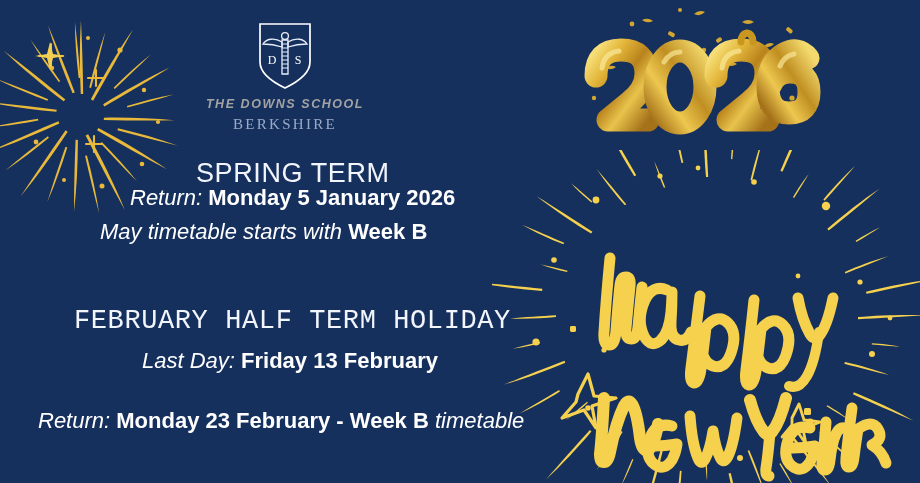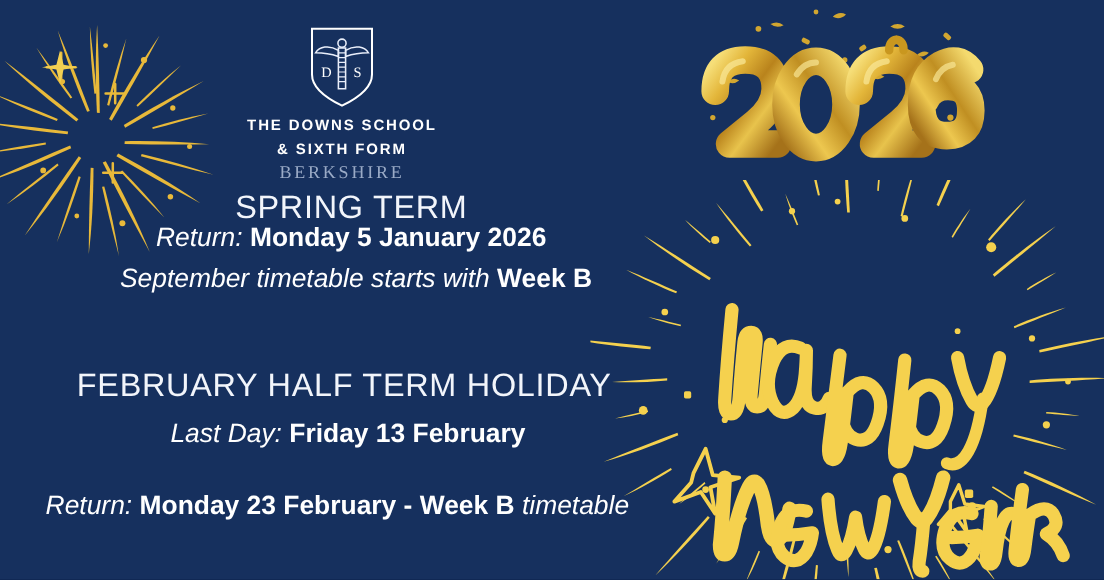--- a/index.html
+++ b/index.html
@@ -33,26 +33,27 @@
   .logo-block {
     position: absolute;
     left: 190px;
     top: 20px;
     width: 190px;
     text-align: center;
   }
   .crest { display: block; margin: 0 auto; }
   .logo-name {
     margin-top: 5px;
-    color: #ffffff;
+    color: #a3a3a3;
     font-size: 12.5px;
     font-weight: bold;
     letter-spacing: 1.55px;
     line-height: 15px;
     white-space: nowrap;
+    font-style: italic;
   }
   .logo-sub {
     margin-top: 4px;
     color: #9aaac6;
     font-size: 15px;
     font-weight: normal;
     letter-spacing: 2.3px;
     font-family: Liberation Serif, serif;
   }
 
@@ -70,21 +71,21 @@
     color: #ffffff;
     white-space: nowrap;
     font-size: 22px;
   }
   .line i { font-style: italic; font-weight: normal; }
   .line b { font-weight: bold; font-style: normal; }
 
   #heading-spring   { left: 196px; top: 146px; margin-top: 12px; }
   #line-spring-1    { left: 130px; top: 185px; }
   #line-spring-2    { left: 100px; top: 219px; }
-  #heading-february { left: 64px;  top: 306px; }
+  #heading-february { left: 74px;  top: 306px; font-family: Liberation Mono, monospace; }
   #line-feb-1       { left: 142px; top: 348px; }
   #line-feb-2       { left: 38px;  top: 383px; margin-top: 25px; }
   #line-endterm     { left: 112px; top: 430px; font-size: 21px; }
 
   
   .art { position: absolute; pointer-events: none; }
   #firework-left { left: -8px; top: -6px; z-index: 10; }
   #balloons-2026 { left: 576px; top: 2px;  z-index: 20; }
   #sunburst      { left: 492px; top: 150px; z-index: 15; }
 </style>
@@ -446,33 +447,32 @@
         <path d="M6 4 H56 V42 Q56 56 31 68 Q6 56 6 42 Z" fill="none" stroke="#ffffff" stroke-width="1.7"></path>
         <path d="M28 20 h6 v34 h-6 Z" fill="none" stroke="#e9eefa" stroke-width="1.3"></path>
         <path d="M28 24 h6 M28 28 h6 M28 32 h6 M28 36 h6 M28 40 h6 M28 44 h6 M28 48 h6" stroke="#e9eefa" stroke-width="1" fill="none"></path>
         <circle cx="31" cy="16" r="3.4" fill="none" stroke="#e9eefa" stroke-width="1.3"></circle>
         <path d="M28 22 C 20 17, 12 19, 9 24 C 15 24, 22 25, 28 27 Z" fill="none" stroke="#e9eefa" stroke-width="1.3"></path>
         <path d="M34 22 C 42 17, 50 19, 53 24 C 47 24, 40 25, 34 27 Z" fill="none" stroke="#e9eefa" stroke-width="1.3"></path>
         <text x="18" y="44" font-family="'Liberation Serif',serif" font-size="12" fill="#ffffff" text-anchor="middle">D</text>
         <text x="44" y="44" font-family="'Liberation Serif',serif" font-size="12" fill="#ffffff" text-anchor="middle">S</text>
       </svg>
       <div class="logo-name">THE DOWNS SCHOOL</div>
-      <div class="logo-name">&amp; SIXTH FORM</div>
       <div class="logo-sub">BERKSHIRE</div>
     </div>
 
     <div class="heading" id="heading-spring">SPRING TERM</div>
 
     <div class="line" id="line-spring-1">
       <i>Return:</i>
       <b>Monday 5 January 2026</b>
     </div>
 
     <div class="line" id="line-spring-2">
-      <i>September timetable starts with</i>
+      <i>May timetable starts with</i>
       <b>Week B</b>
     </div>
 
     <div class="heading" id="heading-february">FEBRUARY HALF TERM HOLIDAY</div>
 
     <div class="line" id="line-feb-1">
       <i>Last Day:</i>
       <b>Friday 13 February</b>
     </div>
 

